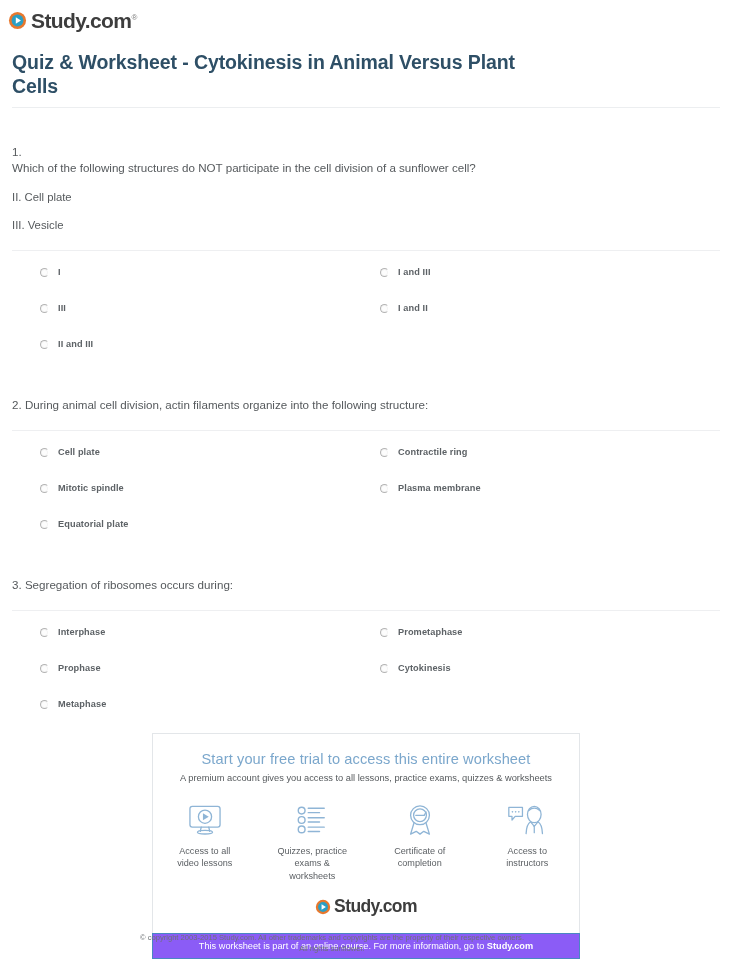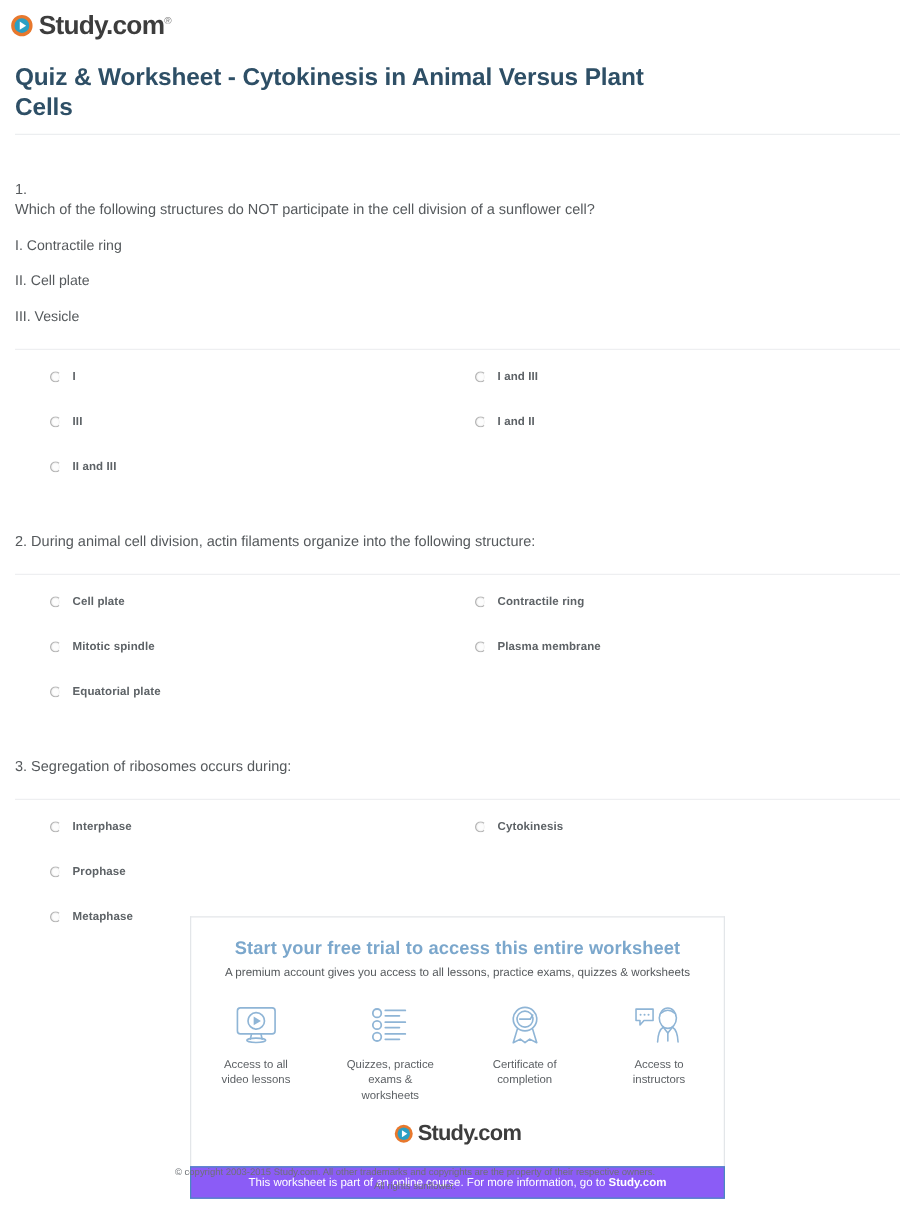--- a/index.html
+++ b/index.html
@@ -149,21 +149,21 @@
   .promo-card {
     border: 1px solid #e3e6e9;
     border-bottom: none;
     background: #ffffff;
     padding: 17px 10px 12px 10px;
     text-align: center;
   }
   .promo-title {
     font-size: 14.6px;
     color: #7ba7cc;
-    font-weight: bold;
+    font-weight: normal;
     margin: 0 0 6px 0;
     letter-spacing: 0.1px;
   }
   .promo-sub {
     font-size: 9.3px;
     color: #55595c;
     margin: 0;
   }
   .features {
     display: flex;
@@ -239,21 +239,20 @@
 <div class="title-block">
   <h1 class="page-title">Quiz &amp; Worksheet - Cytokinesis in Animal Versus Plant Cells</h1>
   <hr class="rule">
 </div>
 
 <div class="quiz">
 
   <div class="question">
     <p class="q-number-line">1.</p>
     <p class="q-stem">Which of the following structures do NOT participate in the cell division of a sunflower cell?</p>
-    <p class="q-sub">I. Contractile ring</p>
     <p class="q-sub">II. Cell plate</p>
     <p class="q-sub">III. Vesicle</p>
     <hr class="q-divider">
     <div class="options">
       <label class="option">
           <span class="radio"></span>
           <span class="option-label">I</span>
         </label>
       <label class="option">
           <span class="radio"></span>
@@ -311,20 +310,24 @@
           <span class="radio"></span>
           <span class="option-label">Interphase</span>
         </label>
       <label class="option">
           <span class="radio"></span>
           <span class="option-label">Prophase</span>
         </label>
       <label class="option">
           <span class="radio"></span>
           <span class="option-label">Metaphase</span>
+        </label>
+      <label class="option">
+          <span class="radio"></span>
+          <span class="option-label">Prometaphase</span>
         </label>
       <label class="option">
           <span class="radio"></span>
           <span class="option-label">Cytokinesis</span>
         </label>
       <span class="option"></span>
     </div>
   </div>
 
 </div>

